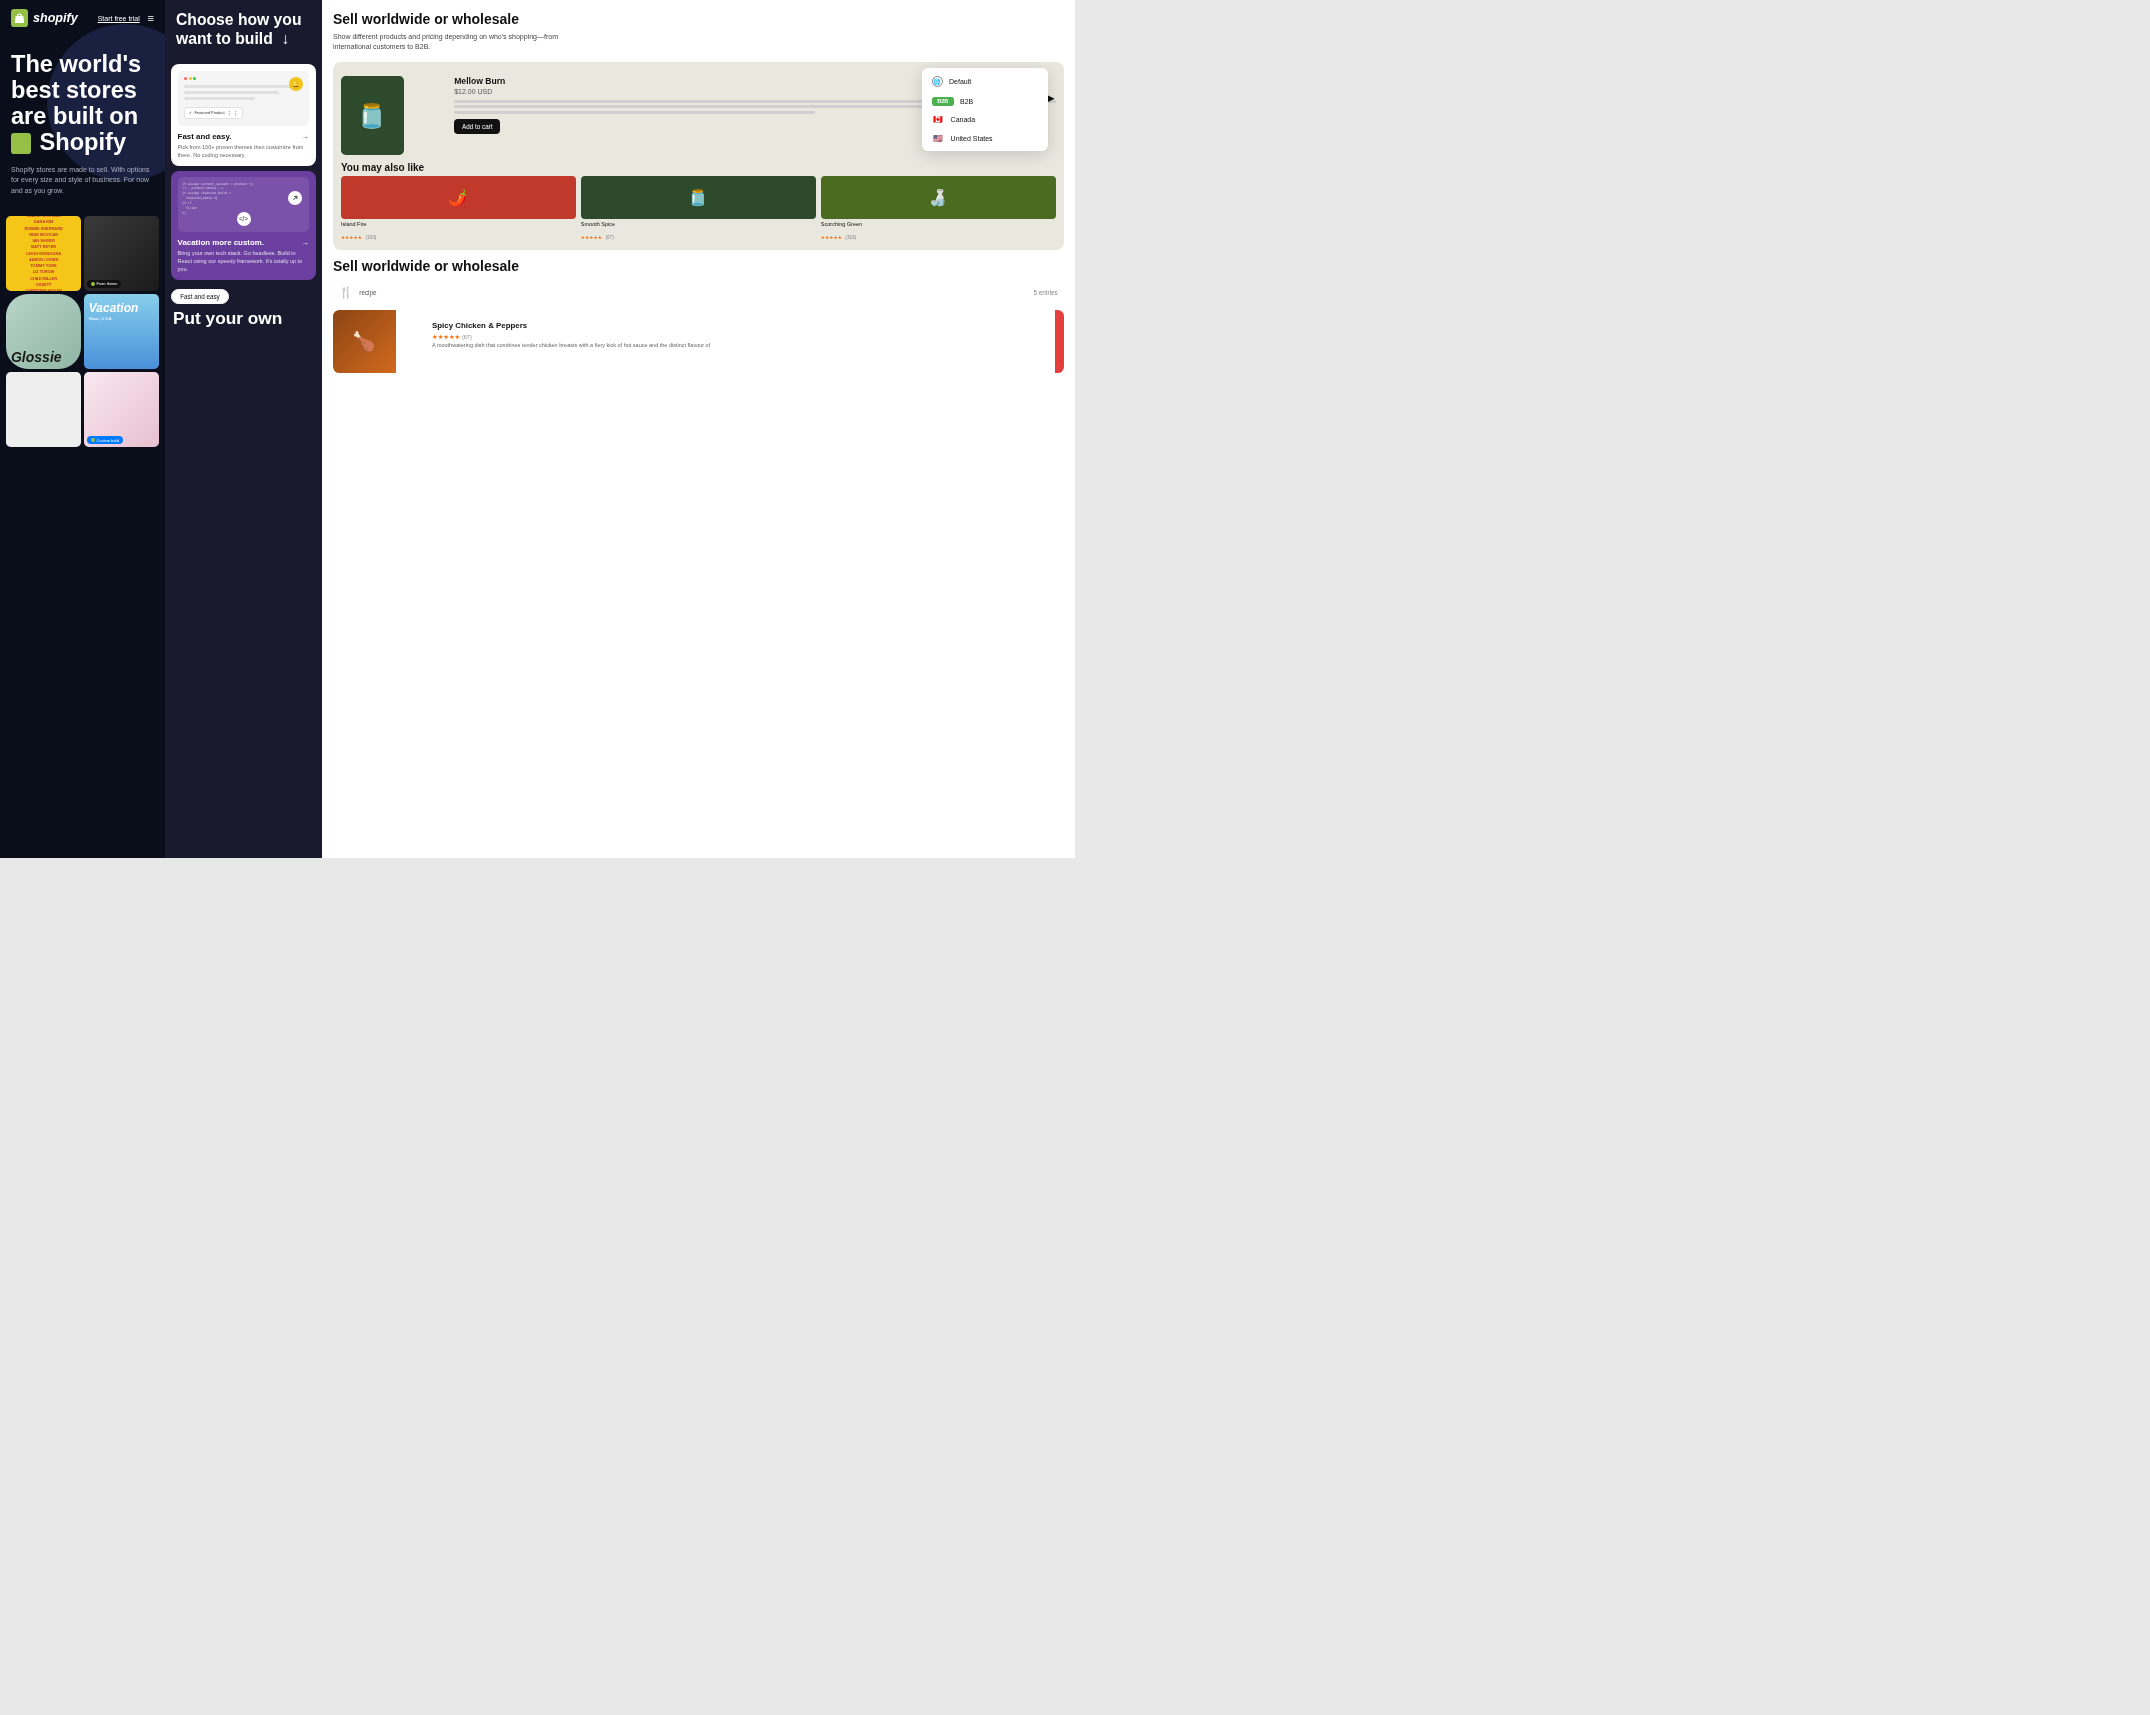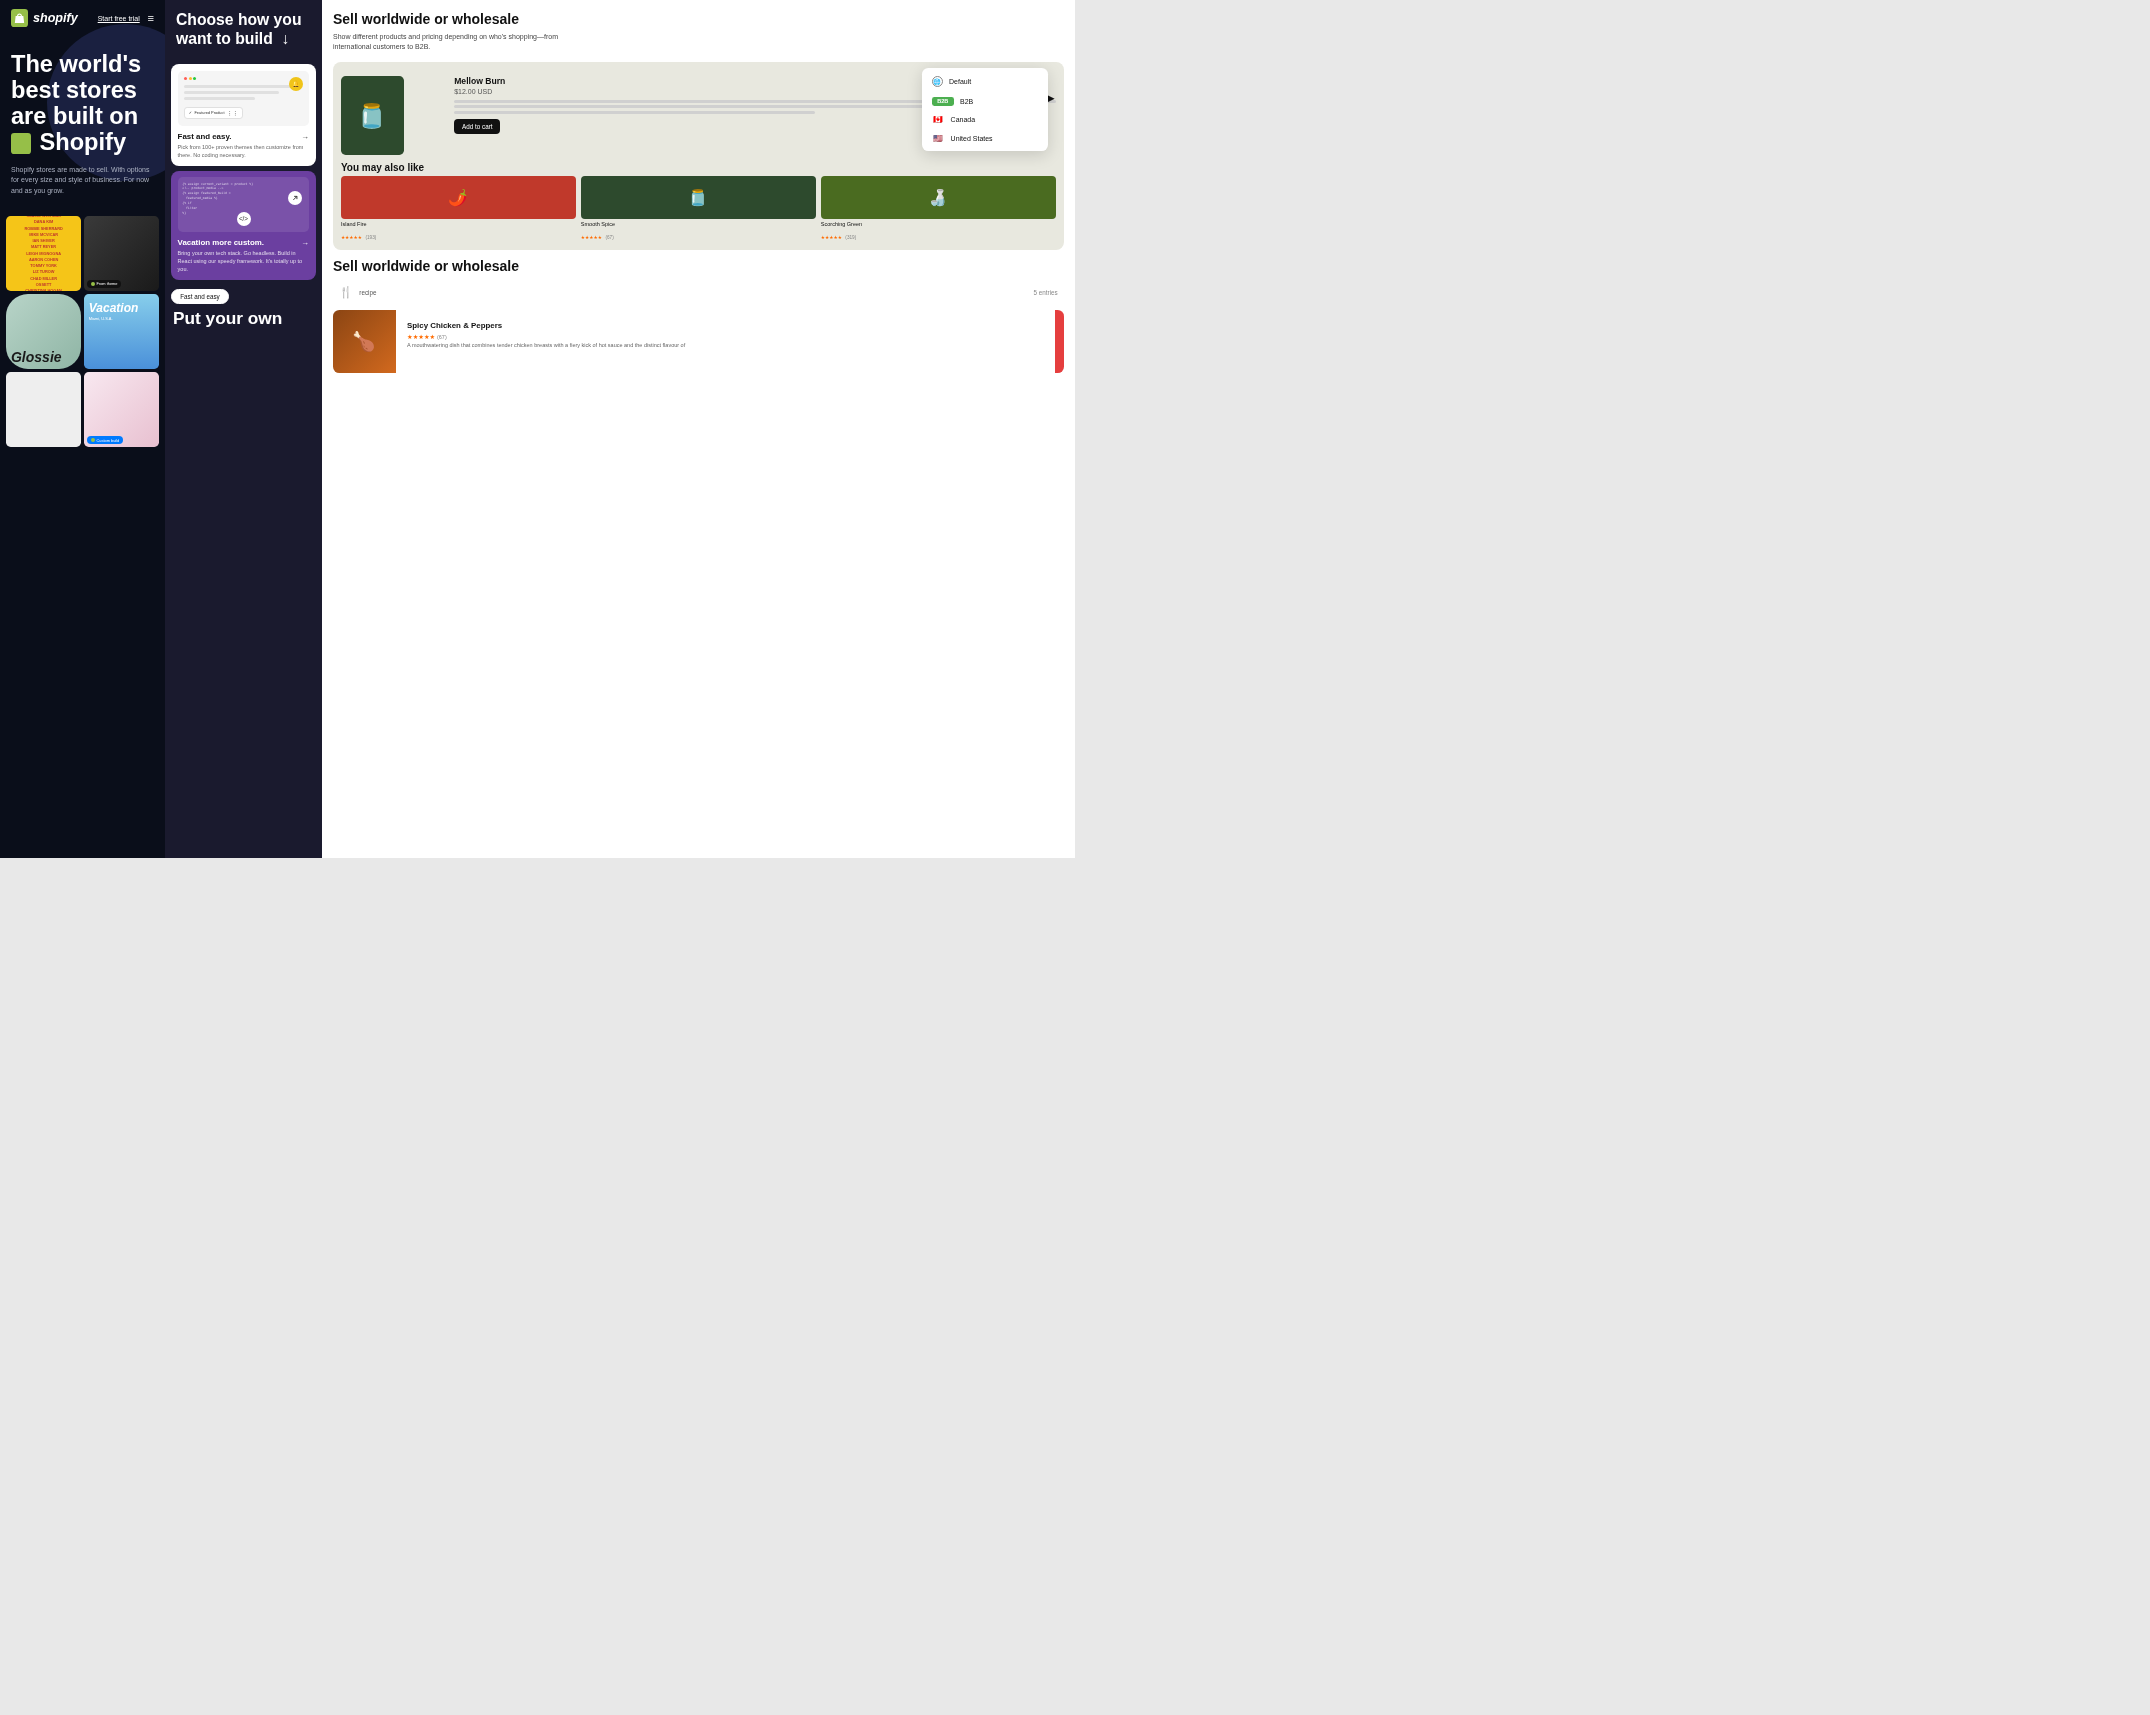--- a/index.html
+++ b/index.html
@@ -726,20 +726,21 @@
       flex-shrink: 0;
       display: flex;
       align-items: center;
       justify-content: center;
       font-size: 19px;
     }
 
     .spicy-content {
       padding: 11px;
       flex: 1;
+      margin-left: 25px;
     }
 
     .spicy-title {
       font-size: 7.9px;
       font-weight: 700;
       color: #111;
       margin-bottom: 2.4px;
     }
 
     .spicy-stars {

